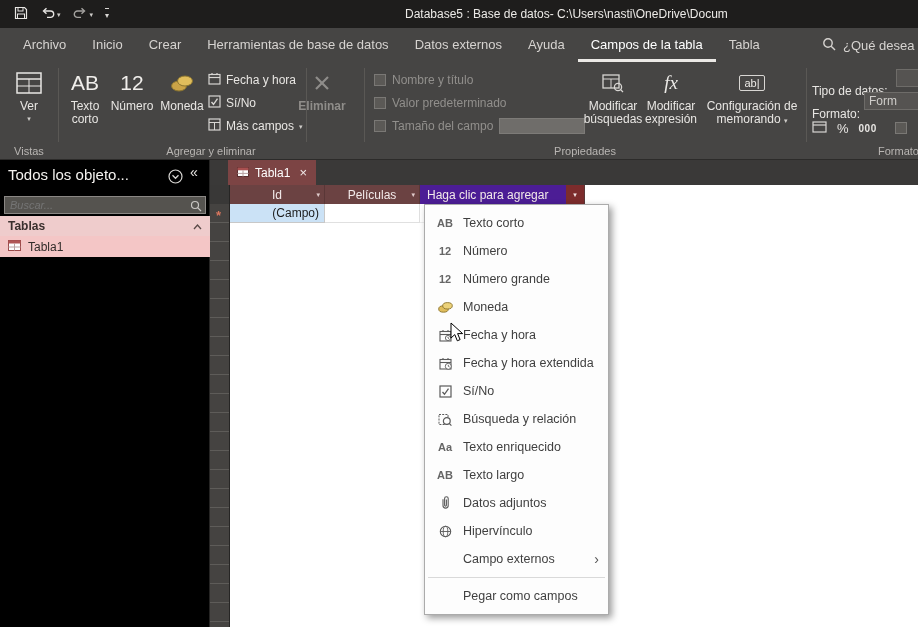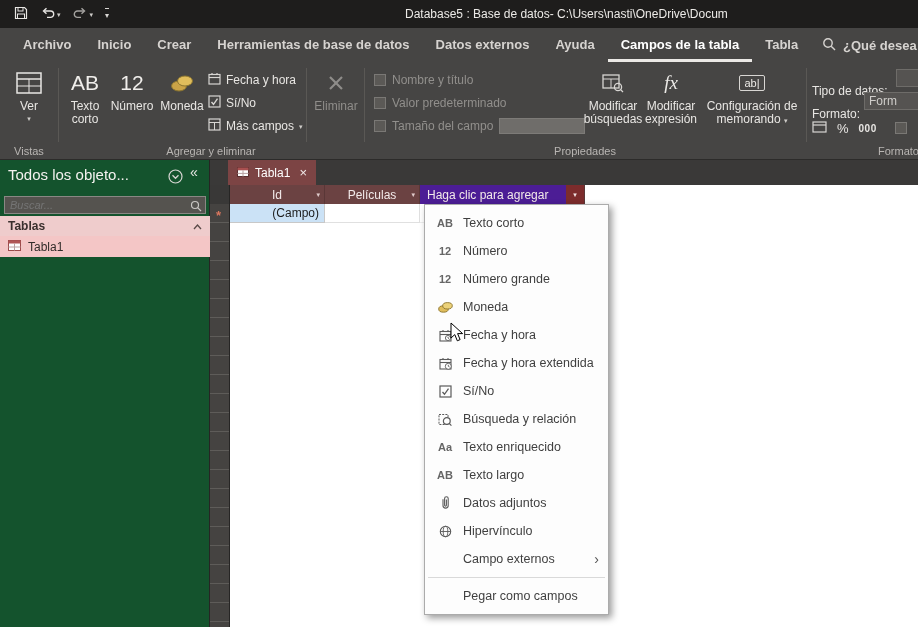--- a/index.html
+++ b/index.html
@@ -8,21 +8,21 @@
 
   
   .titlebar{position:absolute;left:0;top:0;width:918px;height:28px;background:#1e1d1c;display:flex;align-items:center;}
   .qat{display:flex;align-items:center;gap:4px;padding-left:10px;}
   .qbtn{display:flex;align-items:center;gap:2px;background:none;border:none;padding:3px 4px;color:#e8e6e3;}
   .qcaret{font-size:7px;color:#cfcdca;line-height:7px;}
   .custcaret{display:inline-block;border-top:1.5px solid #d8d6d3;padding-top:2px;font-size:8px;color:#d8d6d3;}
   .wintitle{position:absolute;left:405px;top:0;height:28px;line-height:28px;color:#eceae7;font-size:12px;white-space:nowrap;}
 
   
-  .tabrow{position:absolute;left:0;top:28px;width:918px;height:34px;background:#464544;display:flex;align-items:stretch;padding-left:10px;font-weight:bold;}
+  .tabrow{position:absolute;left:0;top:28px;width:918px;height:34px;background:#464544;display:flex;align-items:stretch;padding-left:10px;}
   .rtab{height:34px;line-height:34px;padding:0 13px;font-size:13px;color:#d6d3d0;white-space:nowrap;}
   .rtab.active{color:#ffffff;box-shadow:inset 0 -3px 0 #ebe9e6;}
   .tellme{position:absolute;left:822px;top:0;height:34px;display:flex;align-items:center;gap:7px;color:#d6d3d0;font-size:13px;white-space:nowrap;}
 
   
   .ribbon{position:absolute;left:0;top:62px;width:918px;height:98px;background:#464544;border-bottom:1px solid #2c2b2a;}
   .glabel{position:absolute;bottom:2px;font-size:11px;color:#b9b6b3;text-align:center;white-space:nowrap;}
   .vsep{position:absolute;top:6px;height:74px;width:1px;background:#5a5855;}
   .bigbtn{position:absolute;top:4px;height:80px;display:flex;flex-direction:column;align-items:center;text-align:center;}
   .bicon{height:34px;display:flex;align-items:center;justify-content:center;}
@@ -31,21 +31,21 @@
   .bcaret{font-size:7px;color:#cfcdca;margin-top:2px;}
   .grayed .blabel,.grayed .bglyph{color:#8f8d8a;}
   .smallbtn{position:absolute;height:20px;display:flex;align-items:center;gap:5px;font-size:12px;color:#e8e6e3;white-space:nowrap;}
   .proprow{position:absolute;height:16px;display:flex;align-items:center;gap:6px;font-size:12px;color:#918f8c;white-space:nowrap;}
   .gicon{display:inline-block;width:12px;height:12px;border:1px solid #7a7875;background:#5b5956;}
   .propinput{width:86px;height:16px;background:#6f6d6a;border:1px solid #7d7b78;}
   .fmtlabel{position:absolute;font-size:12px;color:#e8e6e3;white-space:nowrap;margin-top:12px;}
   .fmtbox{position:absolute;height:18px;background:#555351;border:1px solid #6e6c69;color:#cfcdca;font-size:12px;line-height:16px;padding-left:4px;overflow:hidden;white-space:nowrap;}
 
   
-  .navpane{position:absolute;left:0;top:160px;width:210px;height:467px;background:#14532d;border-right:1px solid #262524;}
+  .navpane{position:absolute;left:0;top:160px;width:210px;height:467px;background:#000000;border-right:1px solid #262524;}
   .navheader{position:absolute;left:8px;top:6px;font-size:15px;color:#f4f2ef;white-space:nowrap;}
   .navsearch{position:absolute;left:4px;top:35px;width:202px;height:18px;}
   .navsearch input{width:100%;height:100%;background:#55534f;border:1px solid #8a8784;color:#c9c6c3;font-style:italic;font-size:11px;padding:0 22px 0 5px;font-family:"Liberation Sans",sans-serif;}
   .navsection{position:absolute;left:0;top:56px;width:210px;height:20px;background:#efcccc;color:#3a302e;font-size:12px;font-weight:bold;display:flex;align-items:center;padding:0 8px;}
   .navitem{position:absolute;left:0;top:76px;width:210px;height:21px;background:#f4c6c6;color:#322c2a;font-size:12px;display:flex;align-items:center;gap:7px;padding-left:8px;}
 
   
   .tabstrip{position:absolute;left:210px;top:160px;width:708px;height:25px;background:#3a3938;}
   .doctab{position:absolute;left:18px;top:0;height:25px;background:#7c4444;display:flex;align-items:center;gap:6px;padding:0 9px;color:#fff;font-size:12px;}
   .doctab .close{font-size:13px;line-height:13px;color:#f2e9e9;margin-left:3px;}
@@ -202,21 +202,21 @@
       <svg width="13" height="13" viewBox="0 0 13 13">
           <rect x="1" y="1" width="11" height="11" fill="none" stroke="#d8d6d3" stroke-width="1.2"></rect>
           <line x1="1" y1="4.5" x2="12" y2="4.5" stroke="#d8d6d3" stroke-width="1"></line>
           <line x1="6.5" y1="4.5" x2="6.5" y2="12" stroke="#d8d6d3" stroke-width="1"></line>
         </svg>
     </span>
     <span>Más campos</span>
     <span class="qcaret">▾</span>
   </div>
   <div class="vsep" style="left:306px;"></div>
-  <div class="bigbtn grayed" style="left:310px;width:52px;">
+  <div class="bigbtn grayed" style="left:296px;width:52px;font-weight:bold;">
     <span class="bicon">
       <svg width="18" height="18" viewBox="0 0 18 18">
           <line x1="3" y1="3" x2="15" y2="15" stroke="#8f8d8a" stroke-width="2.2"></line>
           <line x1="15" y1="3" x2="3" y2="15" stroke="#8f8d8a" stroke-width="2.2"></line>
         </svg>
     </span>
     <span class="blabel">Eliminar</span>
   </div>
   <div class="glabel" style="left:58px;width:306px;">Agregar y eliminar</div>
   <div class="vsep" style="left:364px;"></div>

